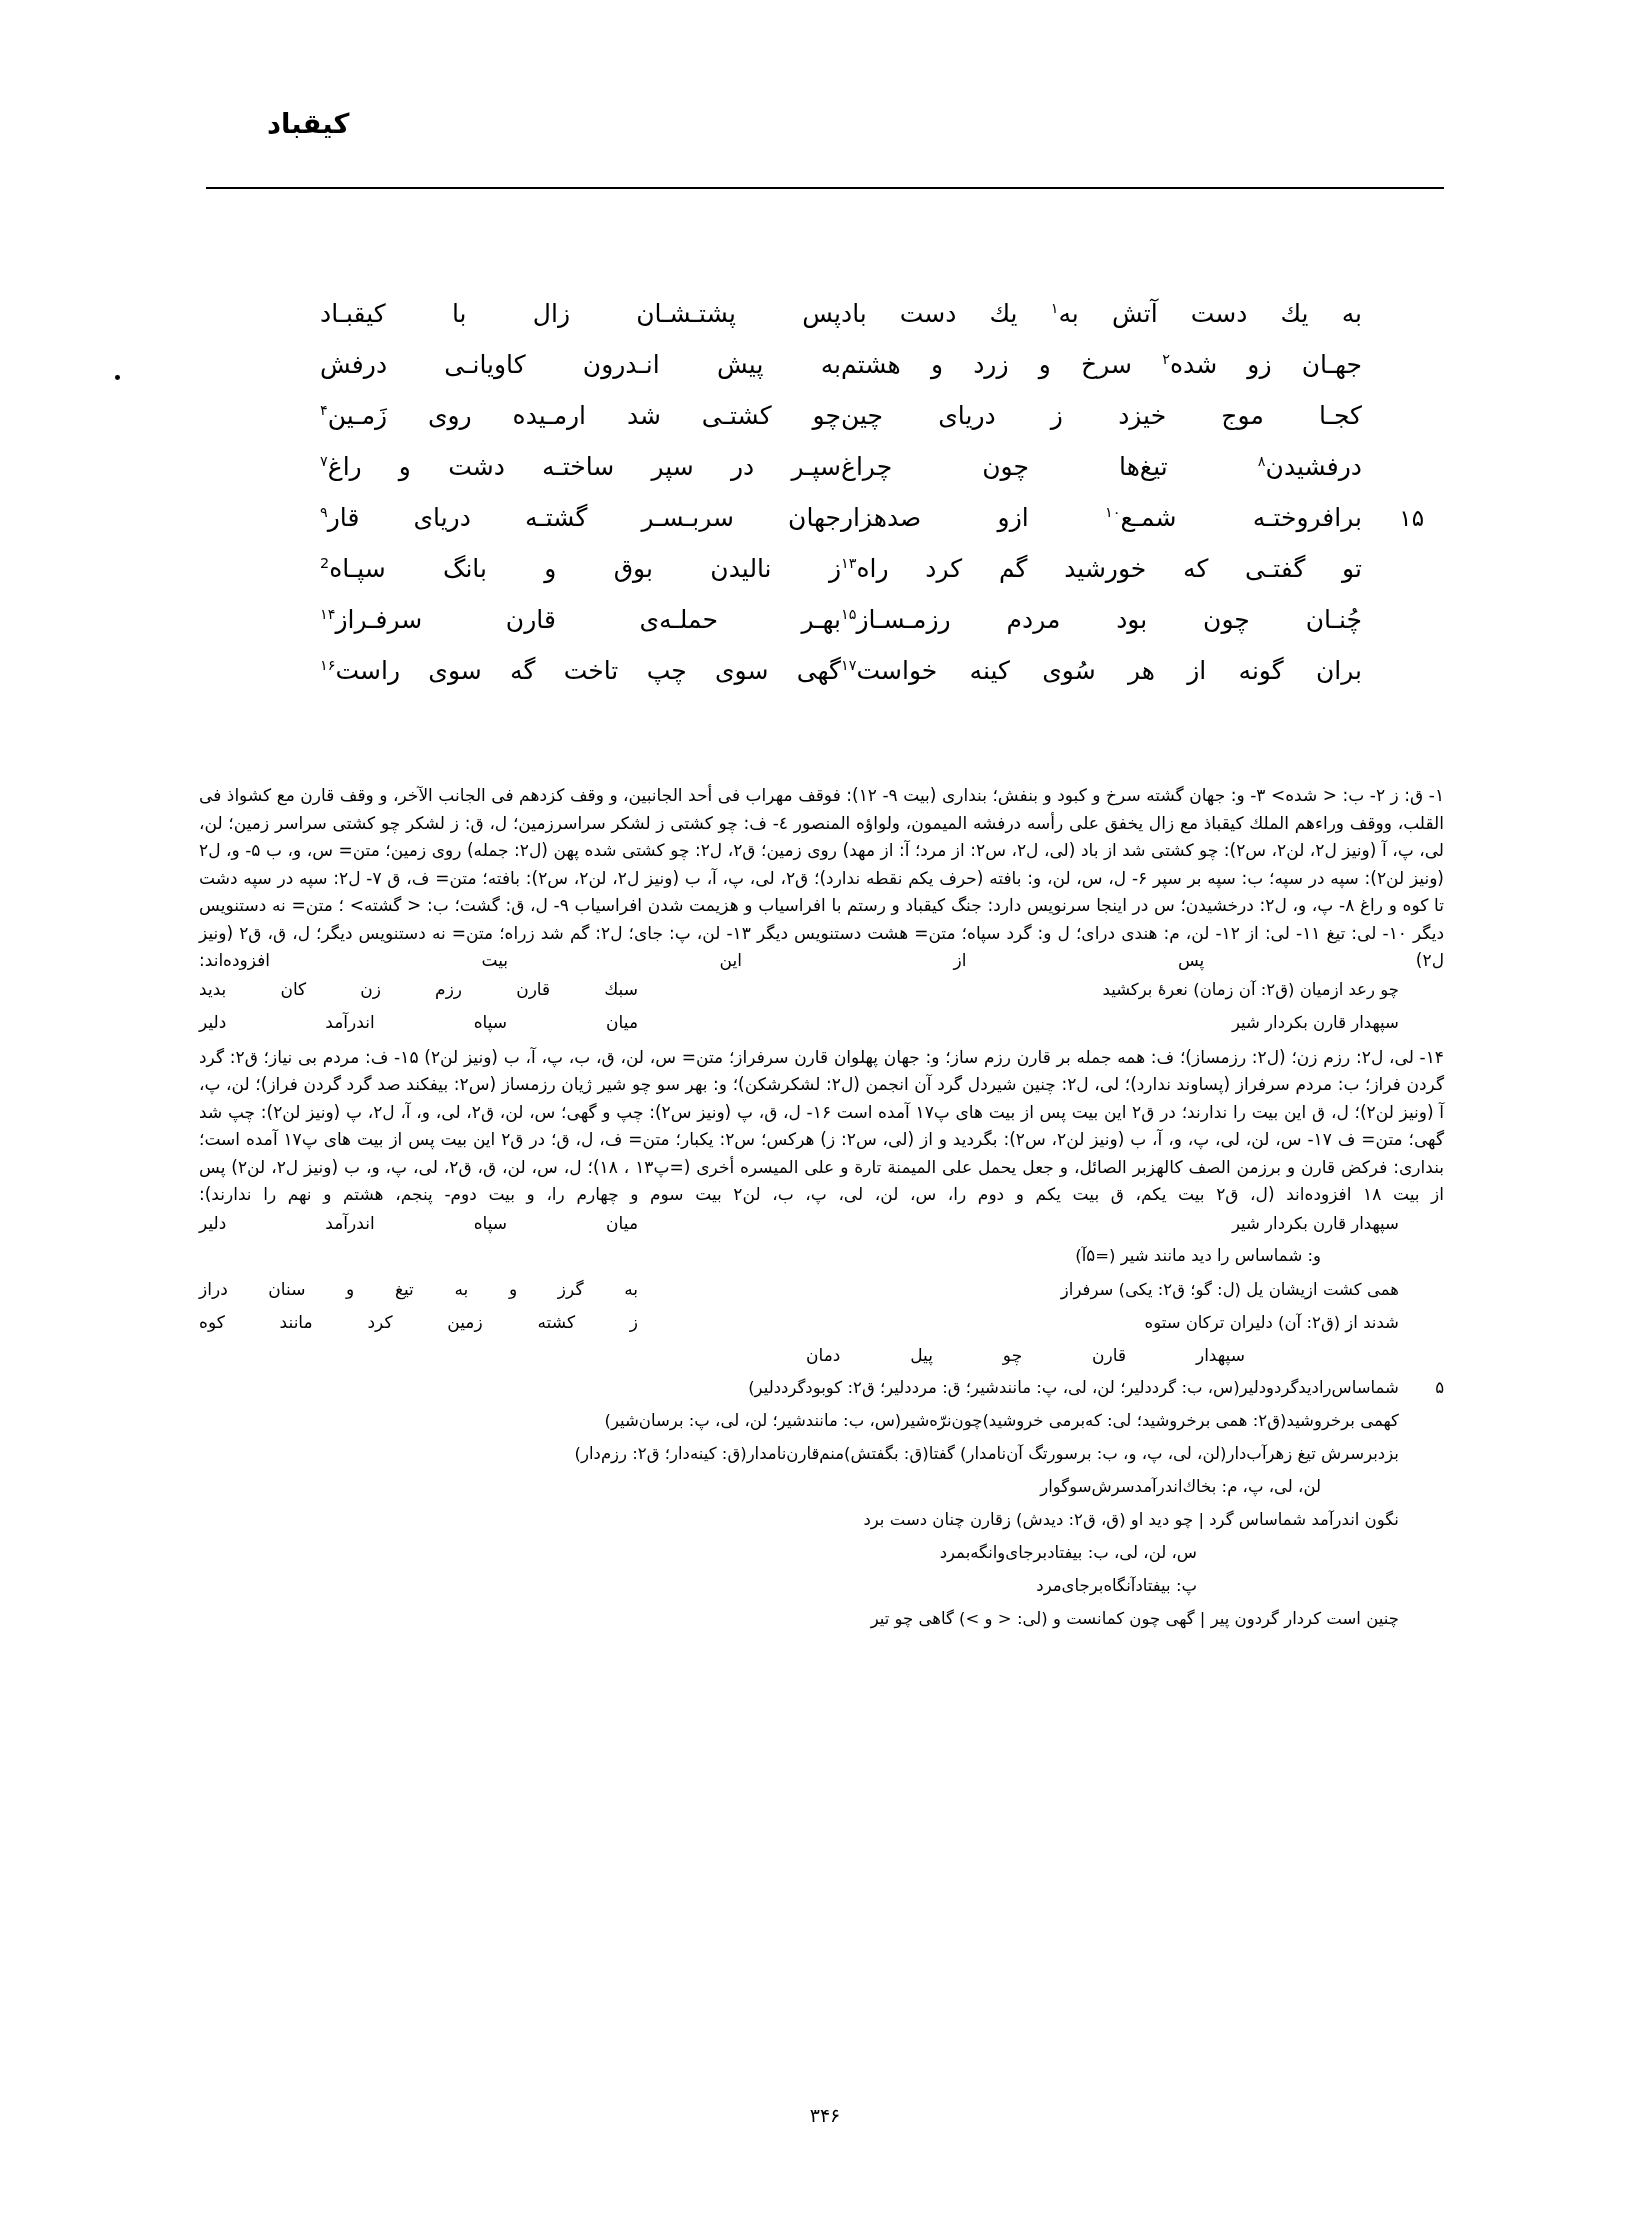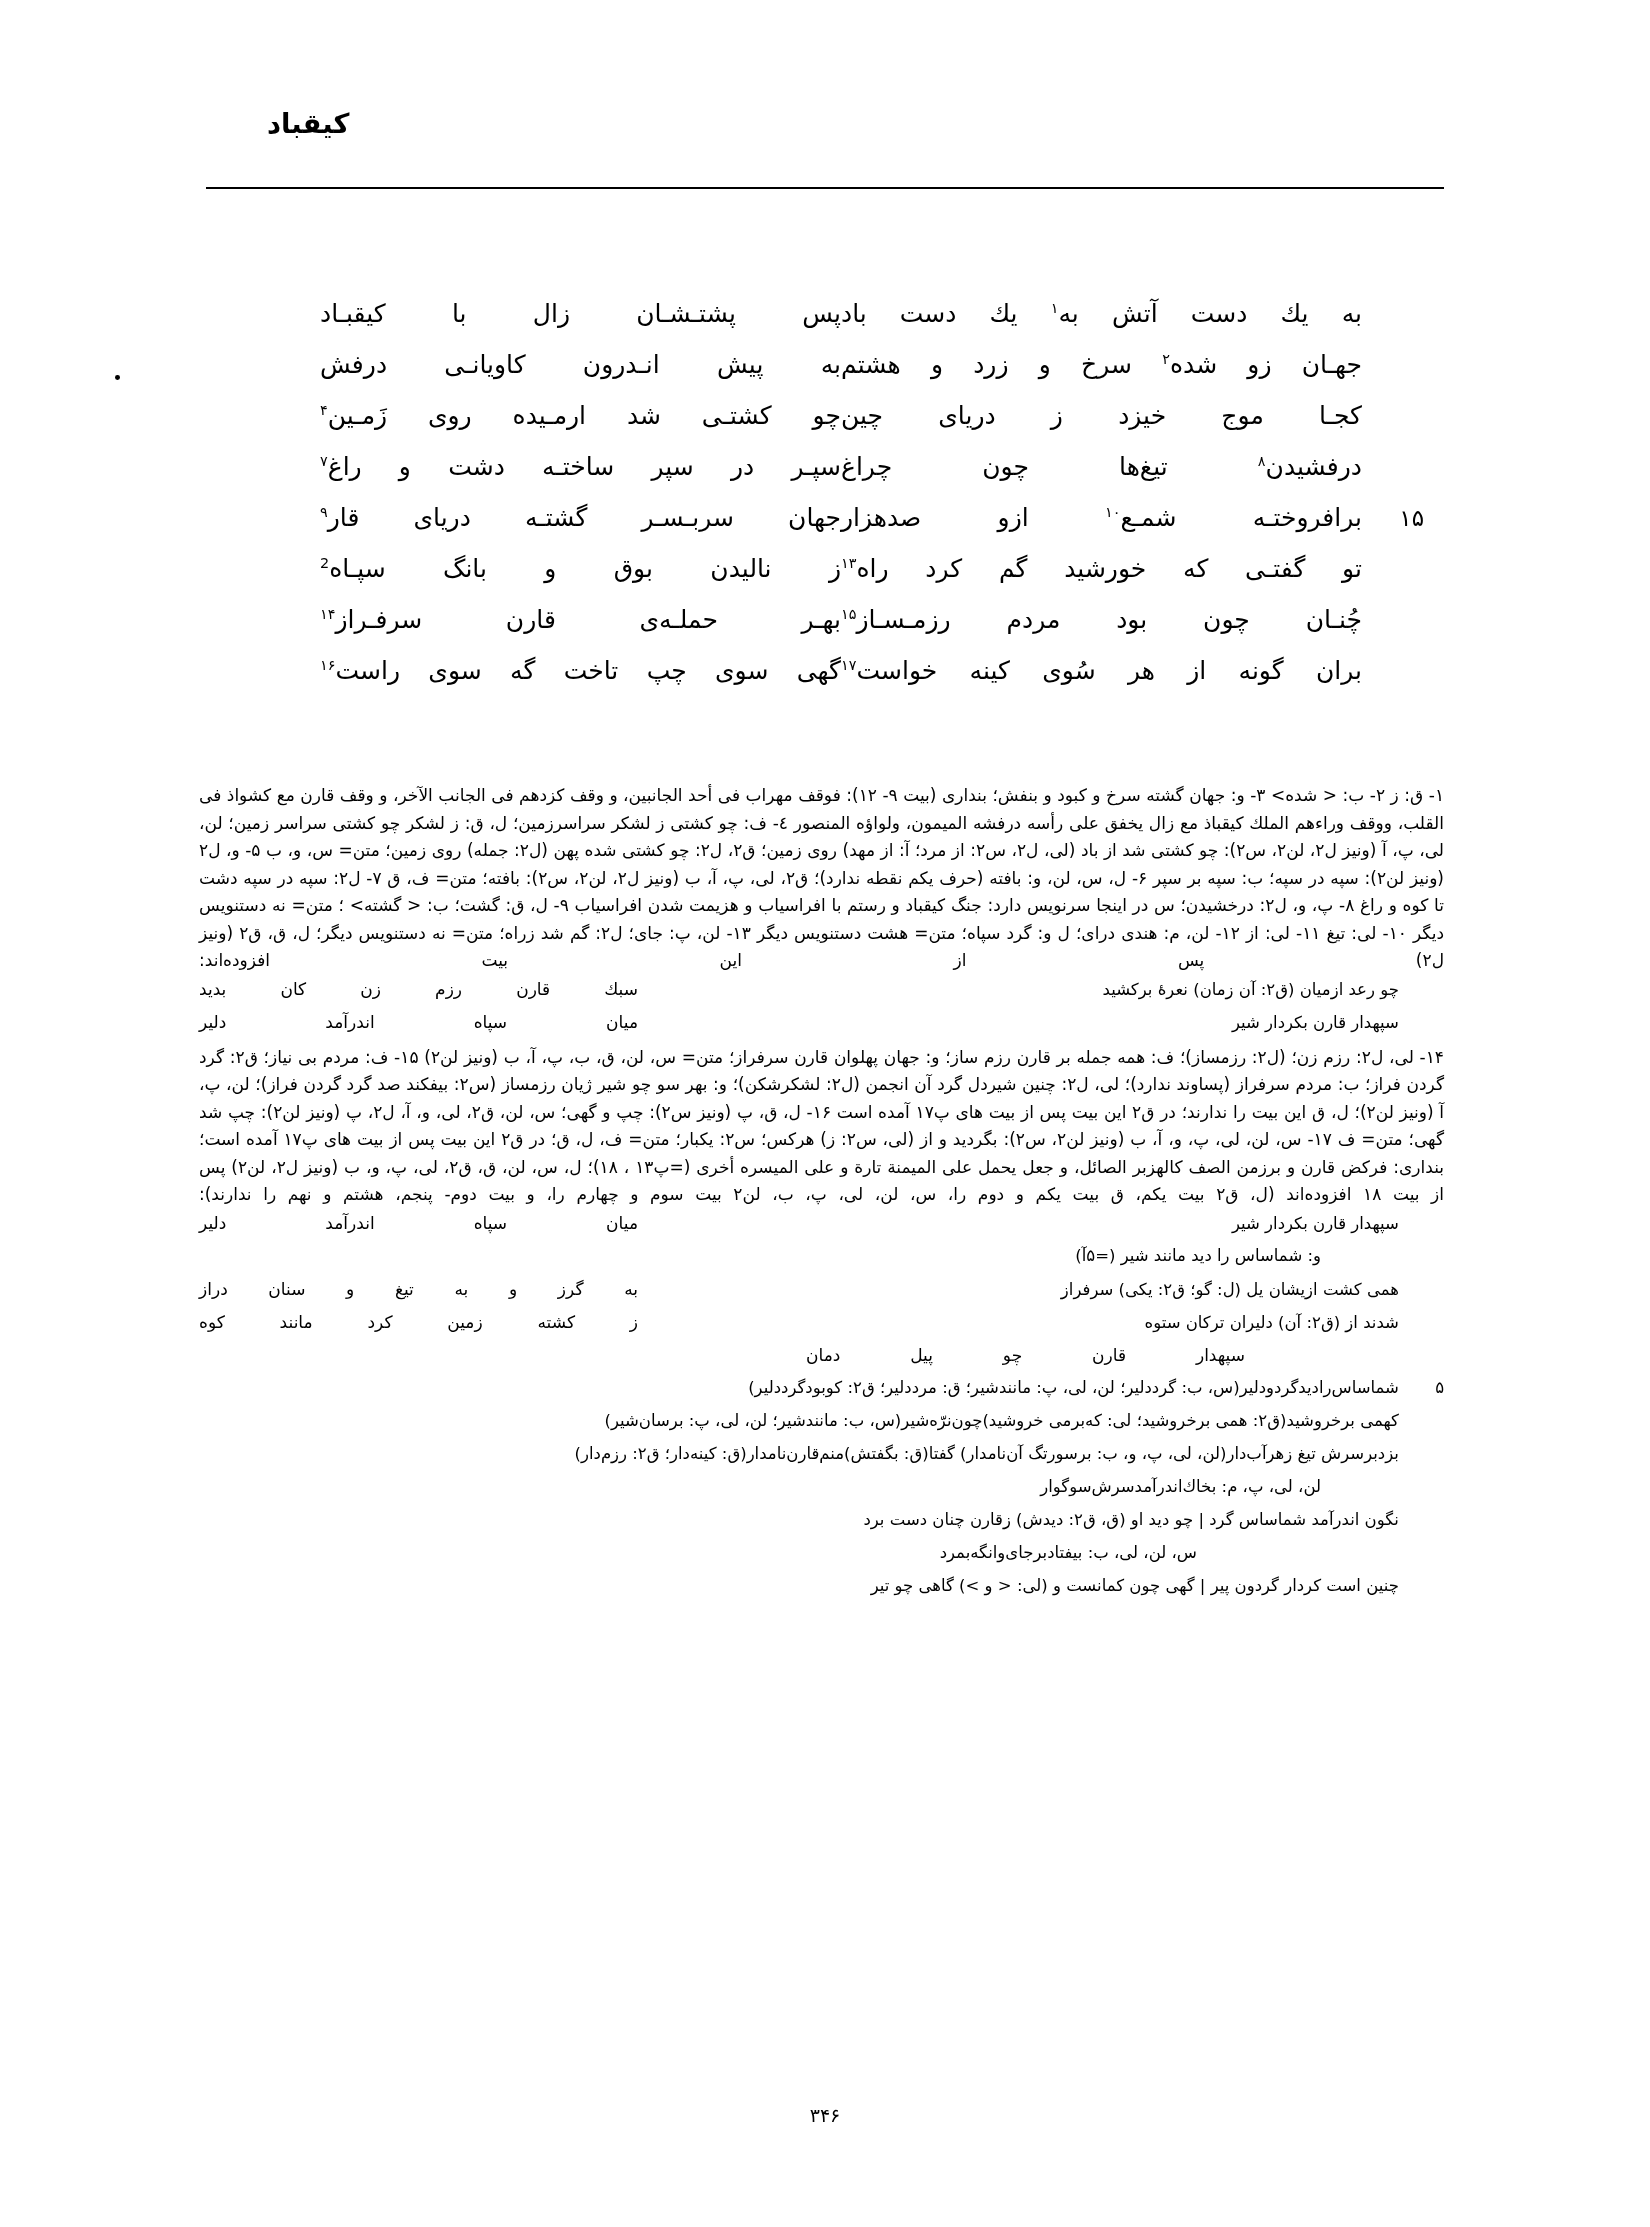--- a/index.html
+++ b/index.html
@@ -276,20 +276,24 @@
       <div class="qrow">
         <div class="qnum"></div>
         <div class="qfree">نگون اندرآمد شماساس گرد  |  چو دید او (ق، ق۲: دیدش) زقارن چنان دست برد</div>
       </div>
 
       <div class="qrow">
         <div class="qnum"></div>
         <div class="qfree qind2">س، لن، لی، ب: بیفتادبرجای‌وانگه‌بمرد</div>
       </div>
 
+      <div class="qrow">
+        <div class="qnum"></div>
+        <div class="qfree qind2">پ: بیفتادآنگاه‌برجای‌مرد</div>
+      </div>
 
       <div class="qrow">
         <div class="qnum"></div>
         <div class="qfree">چنین است کردار گردون پیر  |  گهی چون کمانست و (لی: &lt; و &gt;) گاهی چو تیر</div>
       </div>
 
 
     </div>
 
   </div>

